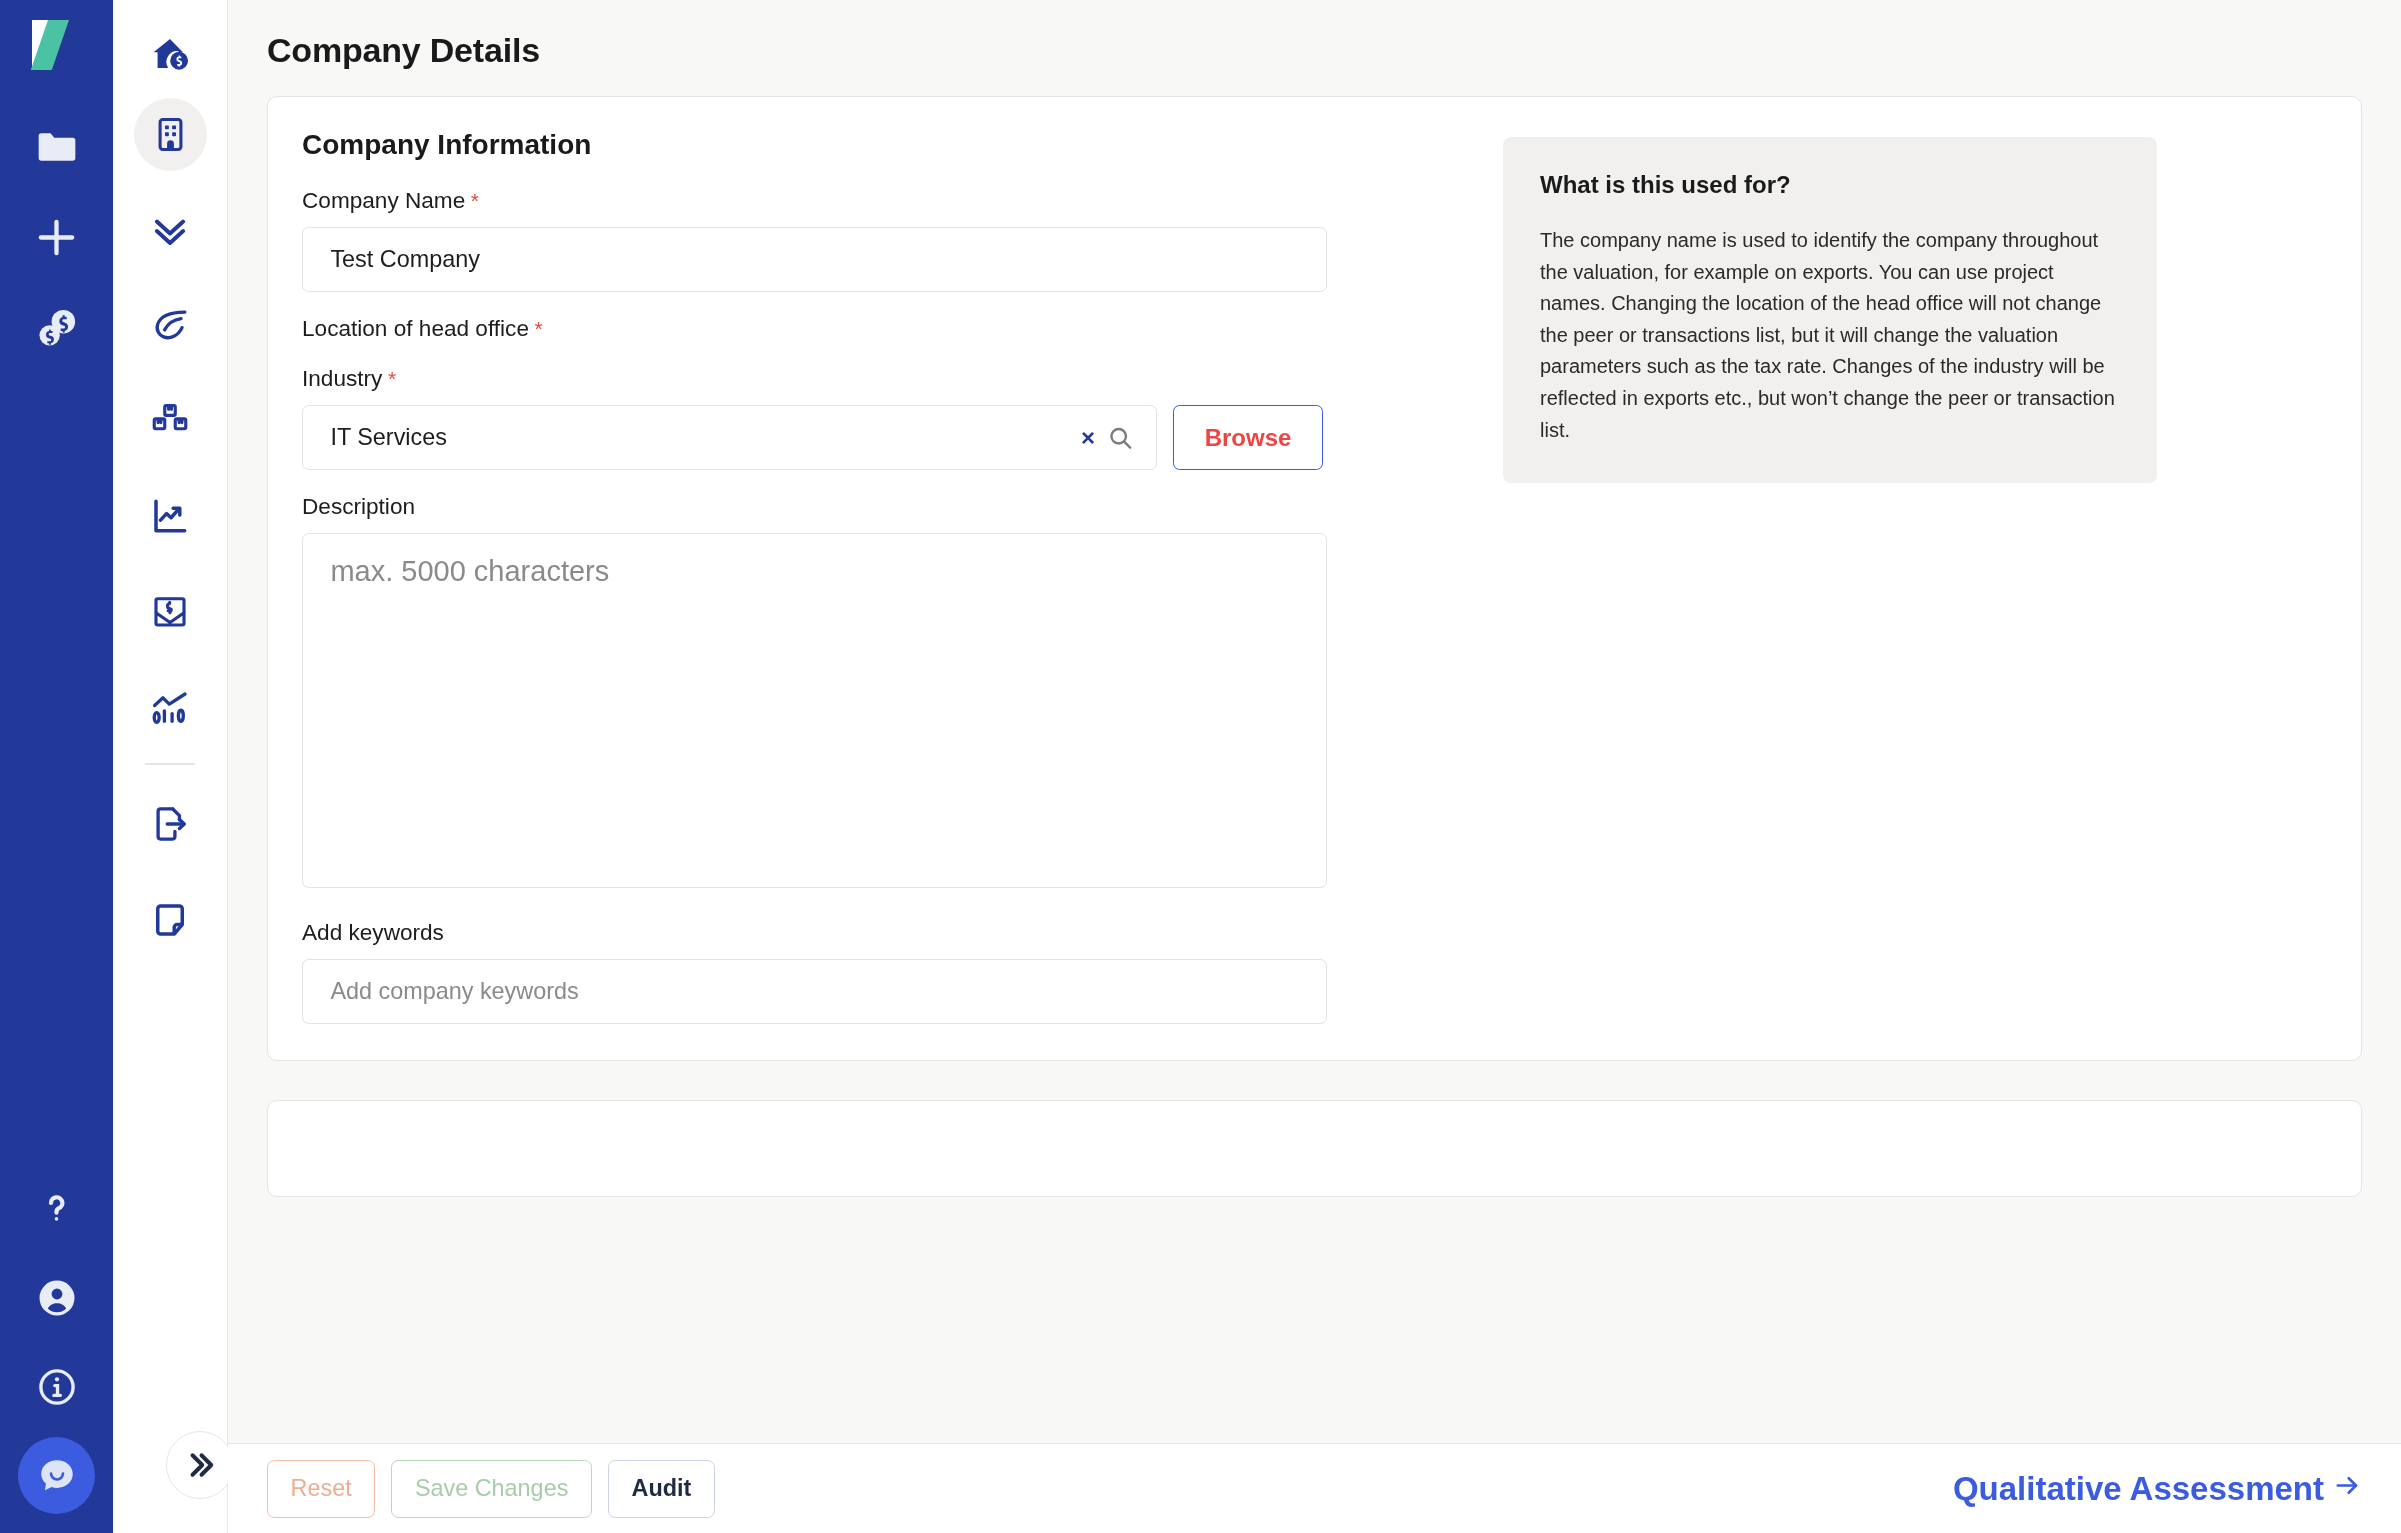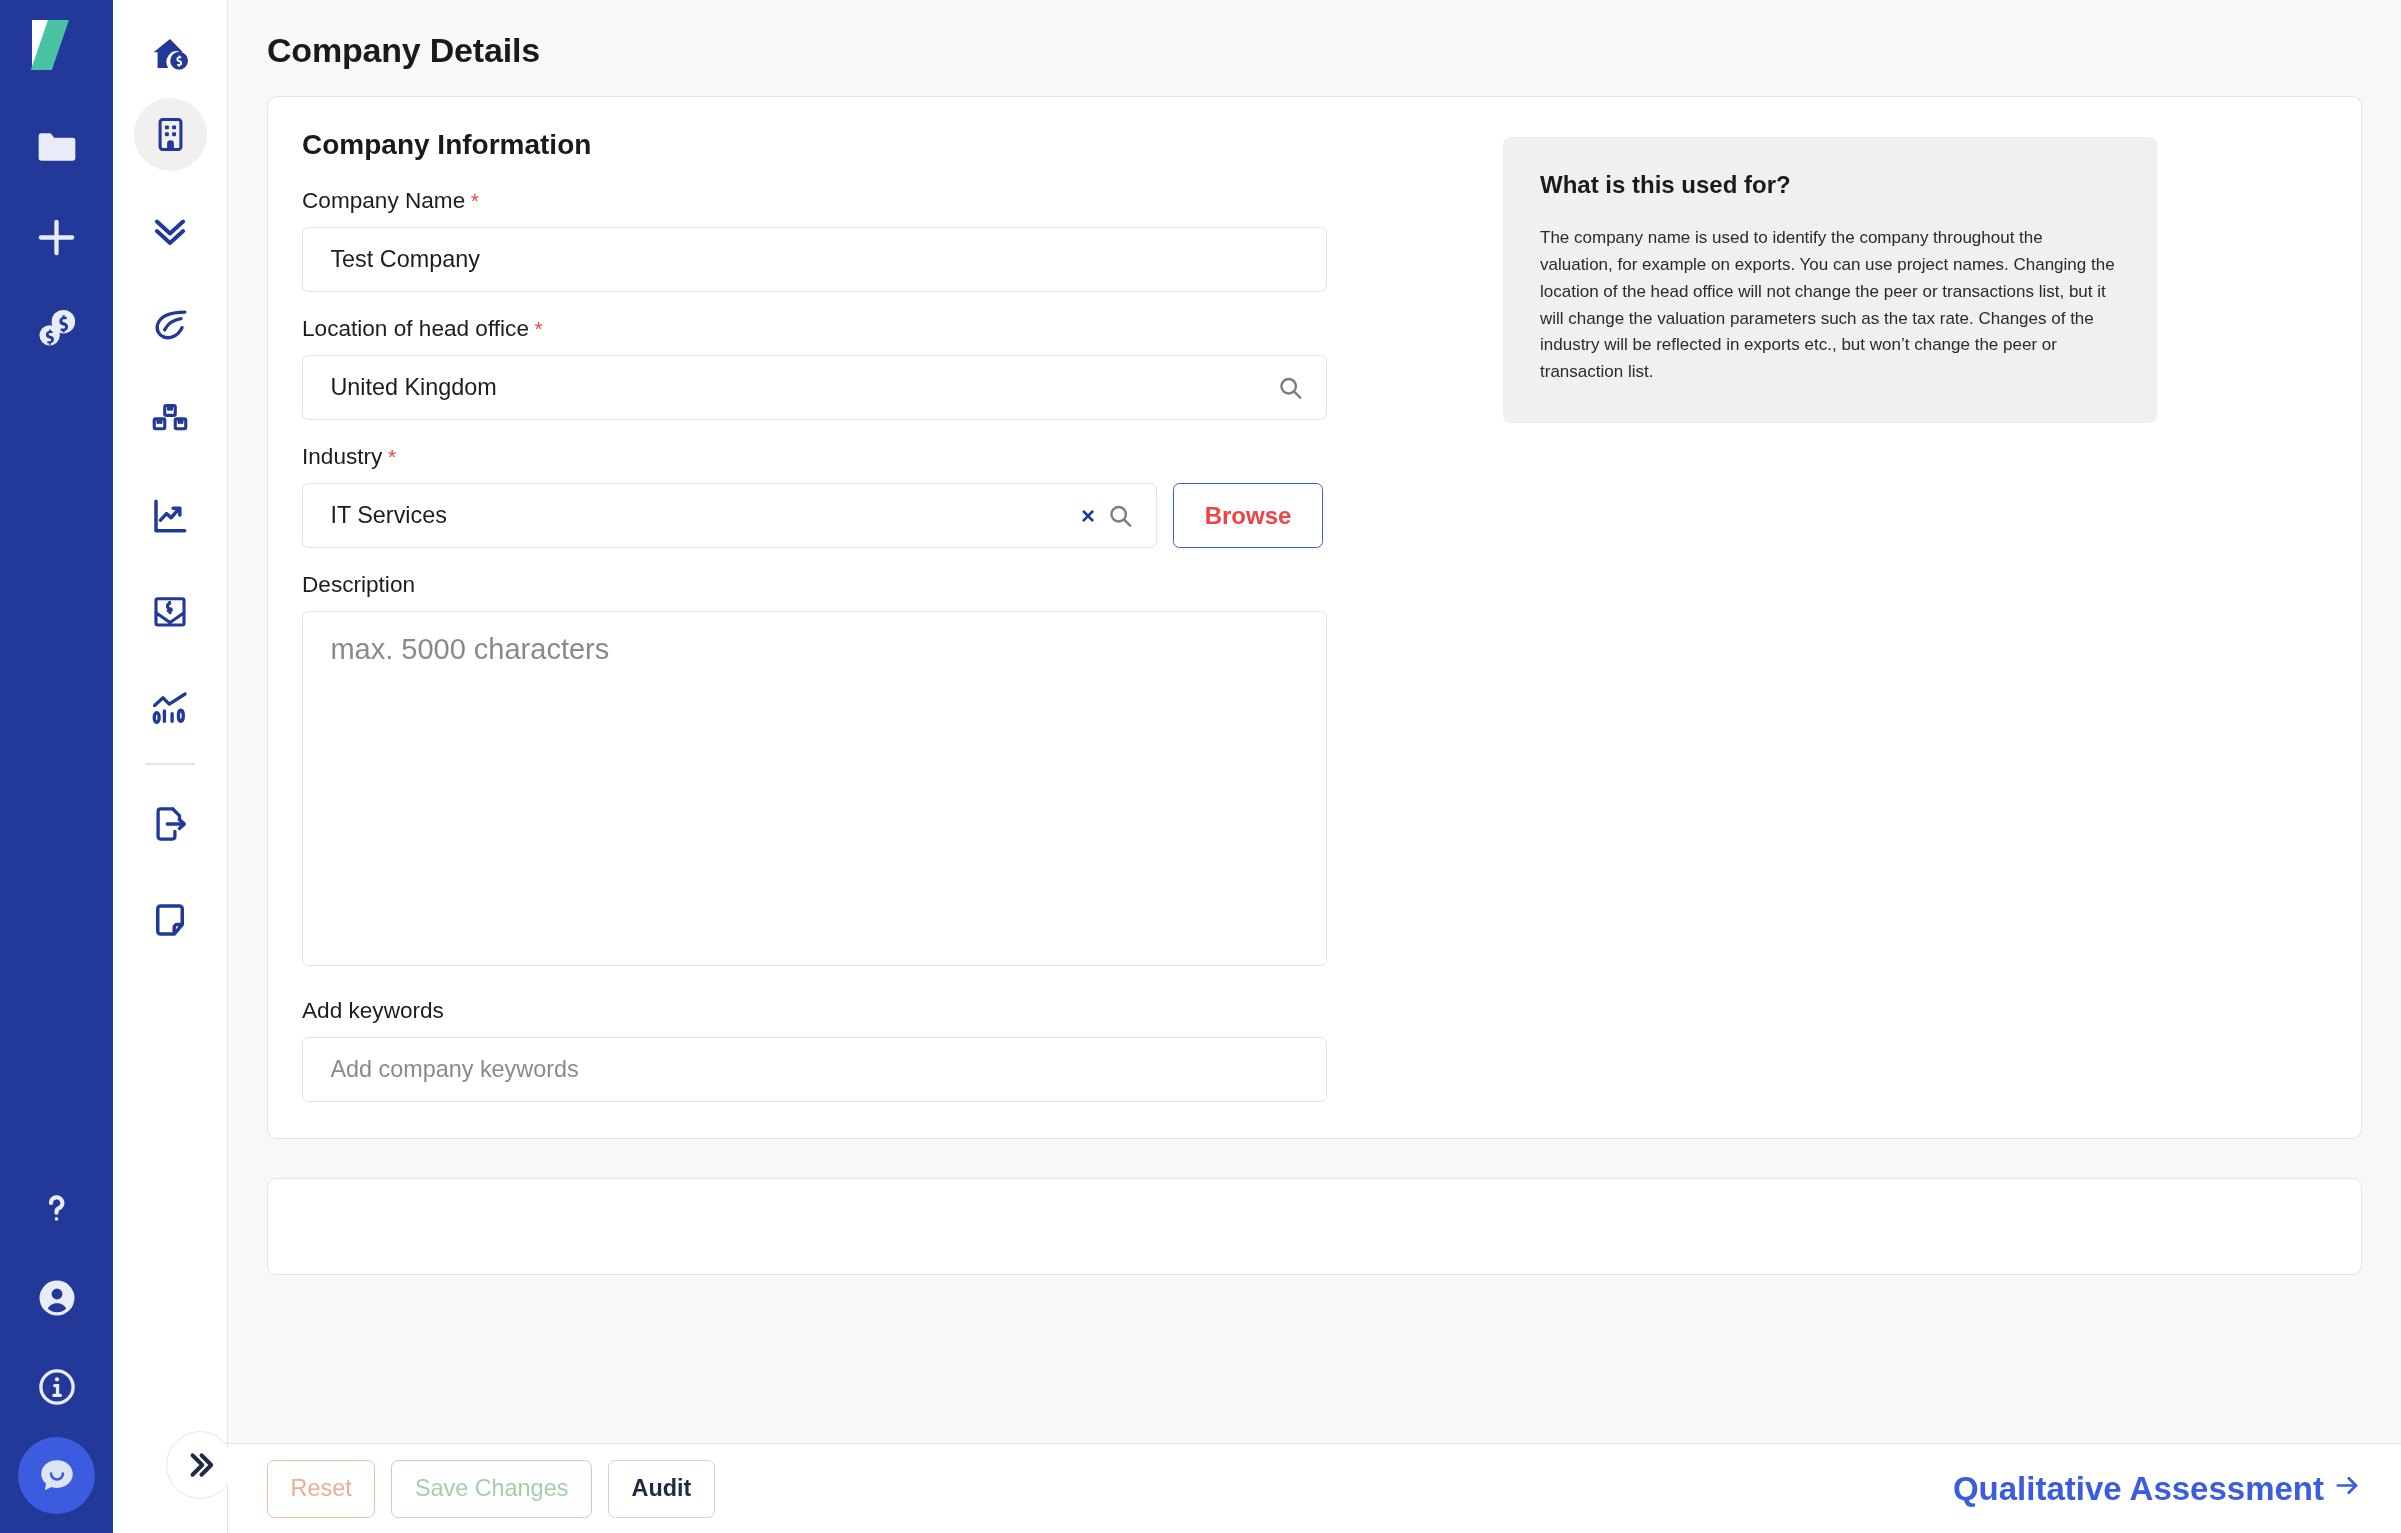--- a/index.html
+++ b/index.html
@@ -218,21 +218,21 @@
     background: #f1f0ee;
     border-radius: 8px;
     padding: 34px 37px 37px 37px;
     width: 654px;
   }
   .info-title {
     font-size: 24px; font-weight: bold; color: #1a1a1a;
     margin-bottom: 26px;
   }
   .info-body {
-    font-size: 17px; color: #2a2a2a; line-height: 1.58;
+    font-size: 20px; color: #2a2a2a; line-height: 1.58;
   }
 
   .card-stub {
     margin-top: 39px;
     background: #ffffff;
     border: 0.8px solid #e4e4e2;
     border-radius: 9.7px;
     height: 97px;
   }
 
@@ -445,29 +445,20 @@
             </div>
             <div class="input-wrap">
               <input type="text" value="Test Company" style="">
             </div>
           </div>
 
           <div class="field">
             <div class="field-label">
               <span>Location of head office</span>
               <span class="req">*</span>
-            </div>
-            <div class="input-wrap">
-              <input type="text" value="United Kingdom" style="">
-              <span class="in-icon">
-                <svg width="29" height="29" viewBox="0 0 24 24" fill="none" stroke="currentColor" stroke-width="2" stroke-linecap="round">
-                  <circle cx="10.5" cy="10.5" r="6"></circle>
-                  <path d="M15 15l5 5"></path>
-                </svg>
-              </span>
             </div>
           </div>
 
           <div class="field">
             <div class="field-label">
               <span>Industry</span>
               <span class="req">*</span>
             </div>
             <div class="industry-row">
               <div class="input-wrap">

